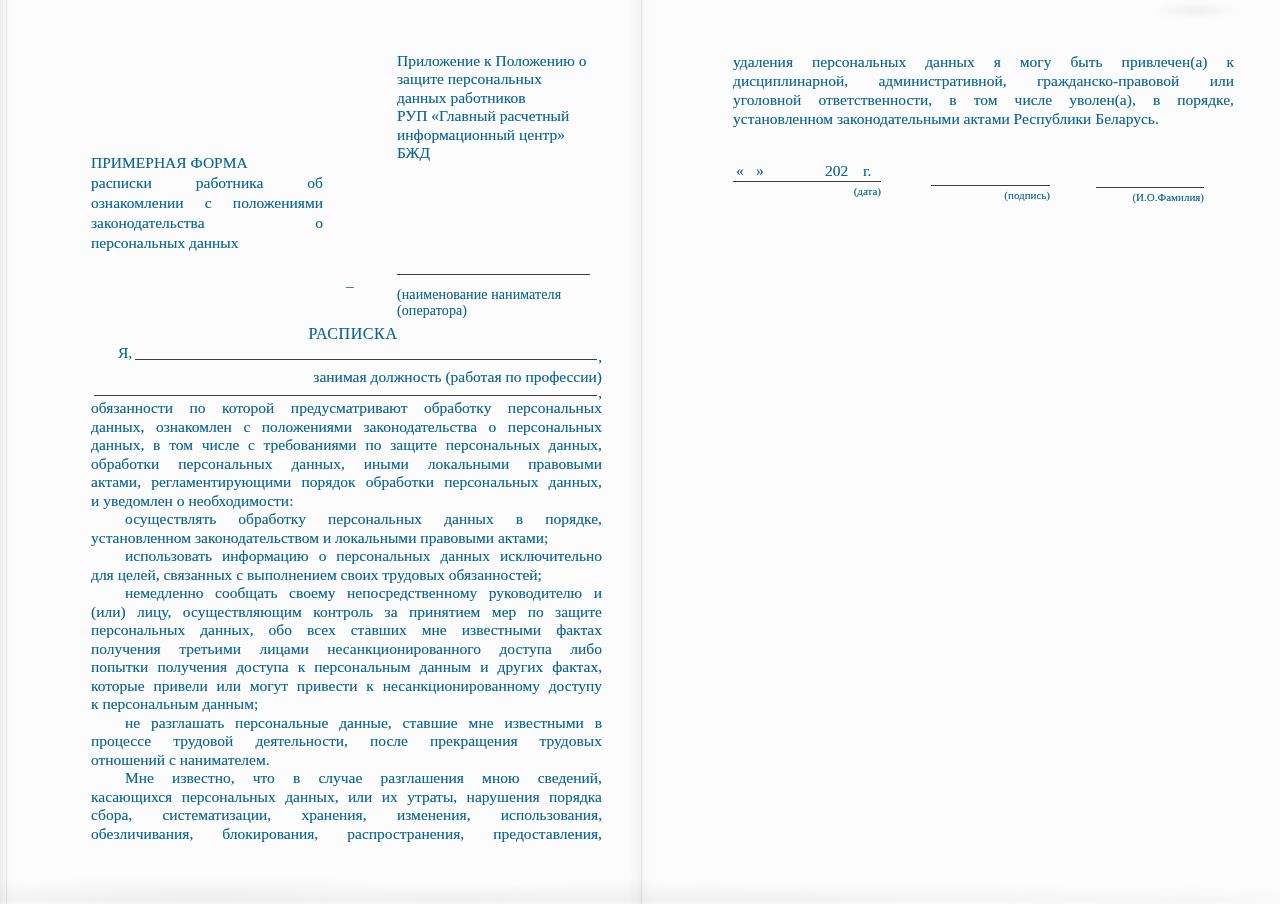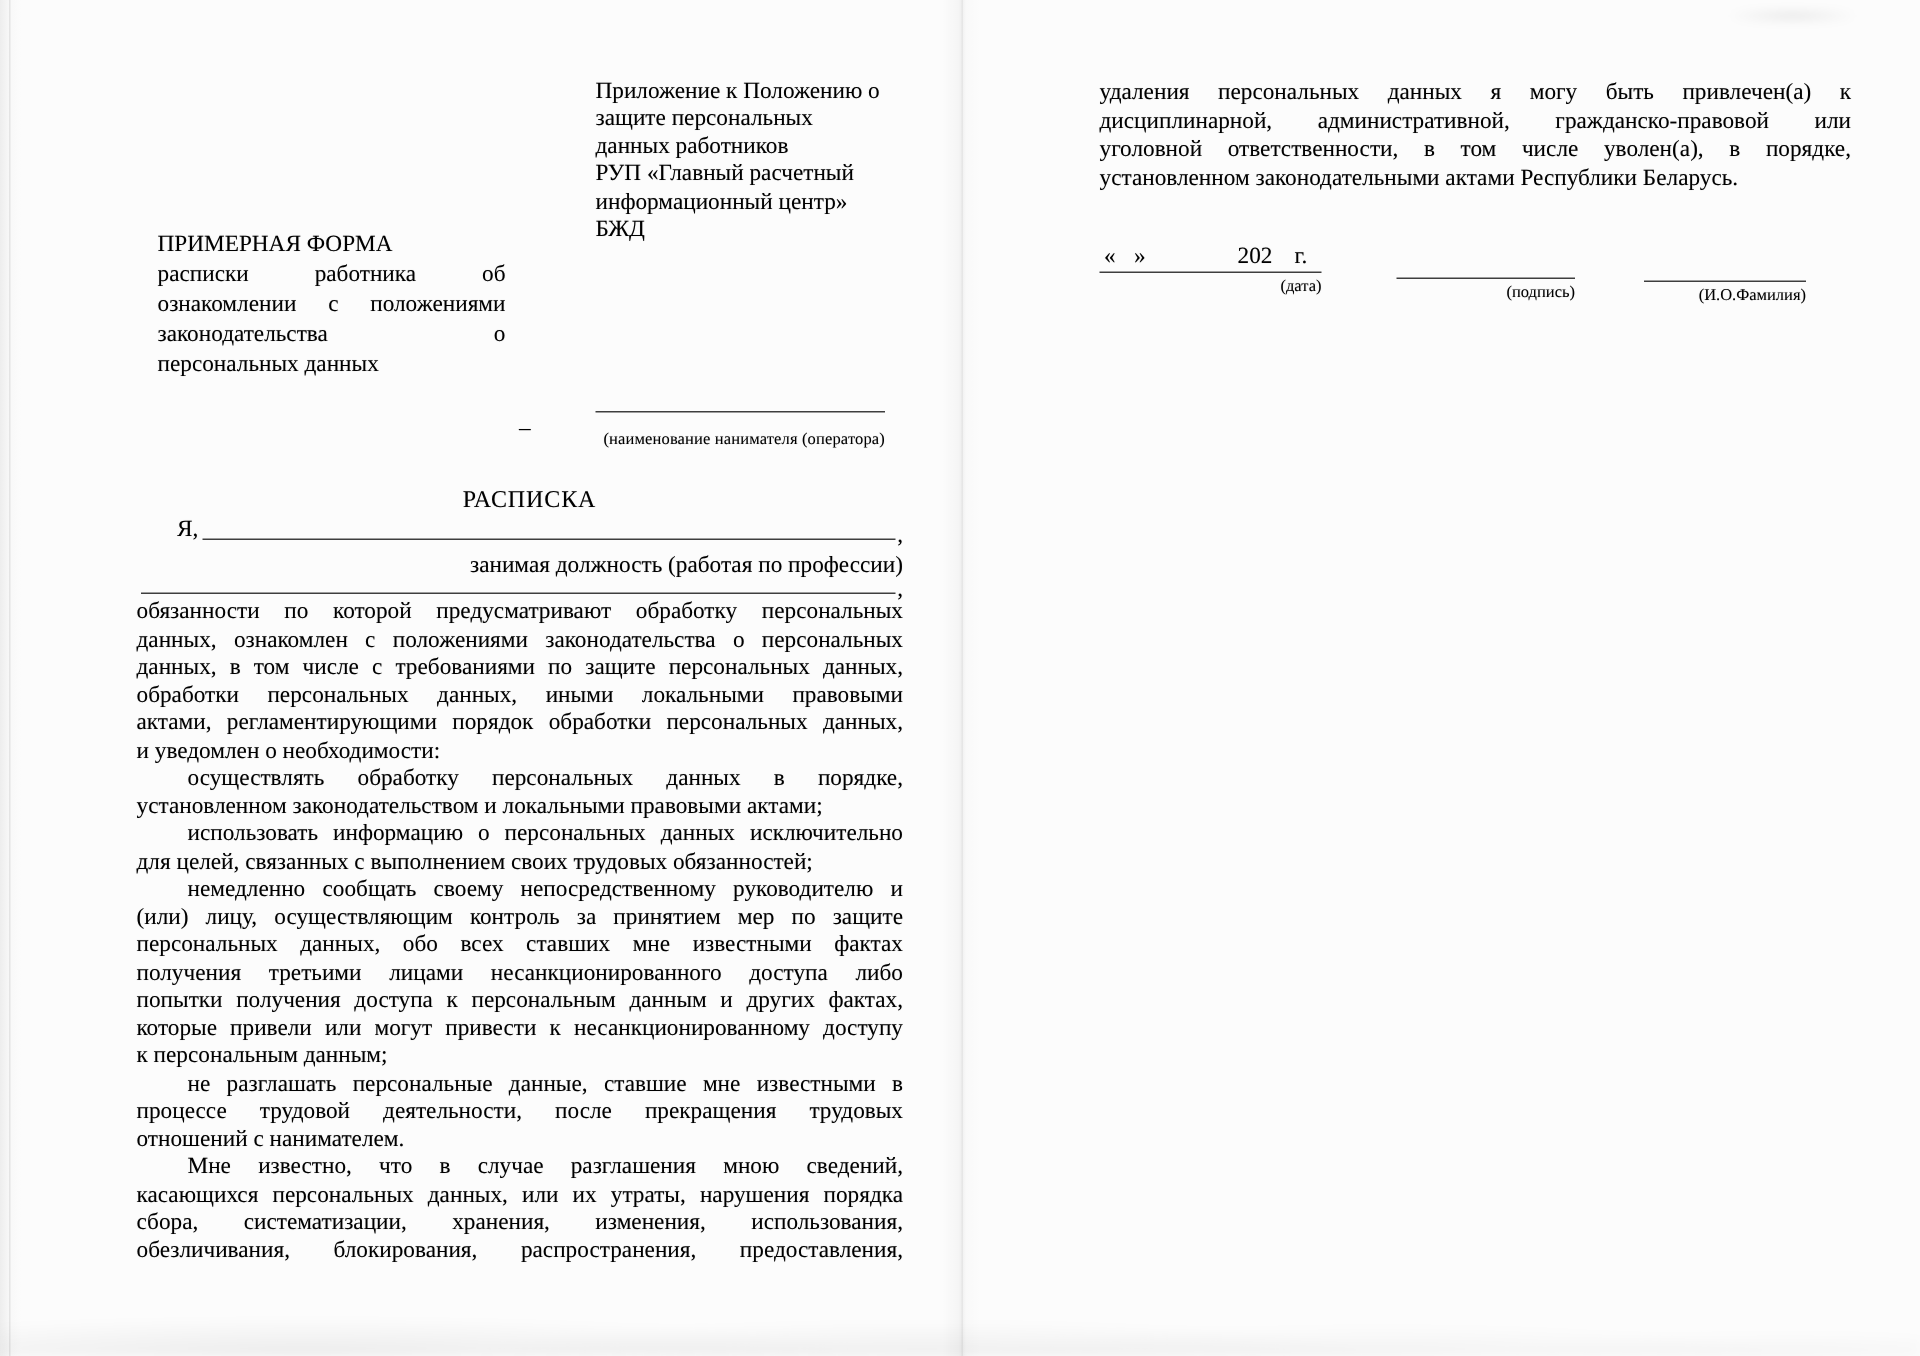--- a/index.html
+++ b/index.html
@@ -1,19 +1,19 @@
 <!DOCTYPE html>
 <html><head>
 <meta charset="utf-8">
 <style>
   * { margin:0; padding:0; box-sizing:border-box; }
   html,body { background:#ffffff; }
   .scan {
     position:relative; width:1280px; height:904px; overflow:hidden;
-    background:#fcfcfc; color:#000000;
+    background:#fcfcfc; color:#0369a1;
     font-family:"Liberation Serif","DejaVu Serif",serif;
     font-size:15.5px;
     text-shadow:0 0 0.6px rgba(50,50,50,0.35);
   }
   .abs { position:absolute; }
 
   
   .edge-left { left:0; top:0; bottom:0; width:14px;
     background:linear-gradient(90deg,#ededed,#f8f8f8 45%,rgba(255,255,255,0)); }
   .edge-left::after { content:""; position:absolute; left:6px; top:0; bottom:0; width:1px; background:#e4e4e4; }
@@ -24,25 +24,25 @@
     background:
       radial-gradient(42% 90% at 16% 100%, rgba(0,0,0,0.065), rgba(0,0,0,0) 72%),
       radial-gradient(34% 85% at 48% 100%, rgba(0,0,0,0.055), rgba(0,0,0,0) 70%),
       radial-gradient(30% 75% at 72% 100%, rgba(0,0,0,0.04), rgba(0,0,0,0) 70%),
       radial-gradient(22% 60% at 93% 100%, rgba(0,0,0,0.03), rgba(0,0,0,0) 70%); }
   .smudge-topright { left:1135px; top:6px; width:120px; height:9px; filter:blur(3px);
     background:radial-gradient(50% 100% at 50% 50%, rgba(0,0,0,0.07), rgba(0,0,0,0) 75%); }
 
   
   .annex { left:397px; top:52px; width:215px; line-height:18.4px; white-space:pre-line; }
-  .form-title { left:91px; top:153px; width:232px; line-height:20px;margin-left:14px; }
+  .form-title { left:91px; top:153px; width:232px; line-height:20px; }
   .form-title .jt { text-align:justify; text-align-last:justify; }
   .op-dash { left:346px; top:277px; }
   .op-rule { left:397px; top:274px; width:193px; border-top:1.4px solid #3e3e3e; }
-  .op-caption { left:397px; top:287px; width:193px; text-align:right; font-size:11px; letter-spacing:0.1px; }
+  .op-caption { left:397px; top:287px; width:193px; text-align:left; font-size:14px; letter-spacing:0.1px; }
   .doc-title { left:91px; top:325px; width:510px; text-align:center; font-size:16px; letter-spacing:0.6px; transform:translateX(7px); }
 
   .fillrow { display:flex; align-items:flex-end; left:91px; width:511px; height:17px; }
   .uline { flex:1 1 auto; border-bottom:1.4px solid #3e3e3e; margin:0 1px 2px 3px; }
   .row-ya { top:345px; }
   .row-ya .lead { padding-left:27px; }
   .row-pos { top:368px;flex-direction:column; }
   .row-blank { top:381px; }
   .tcomma { line-height:10px; }
 

